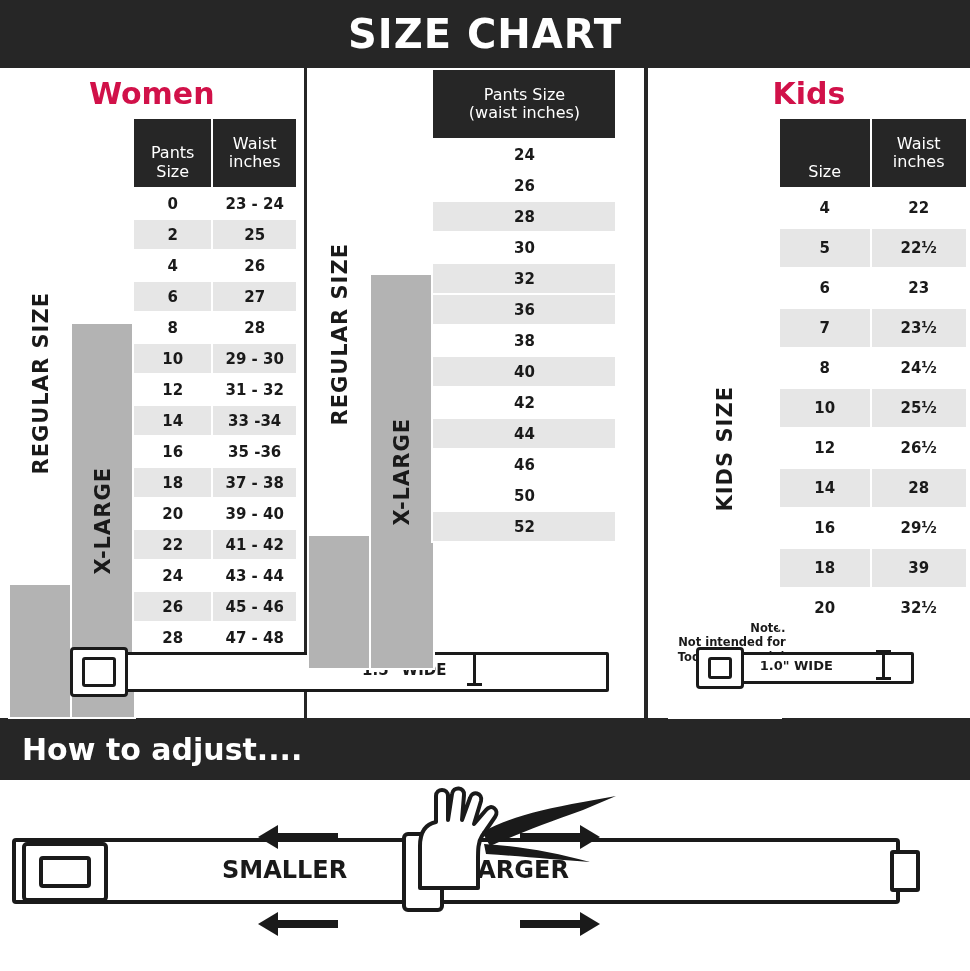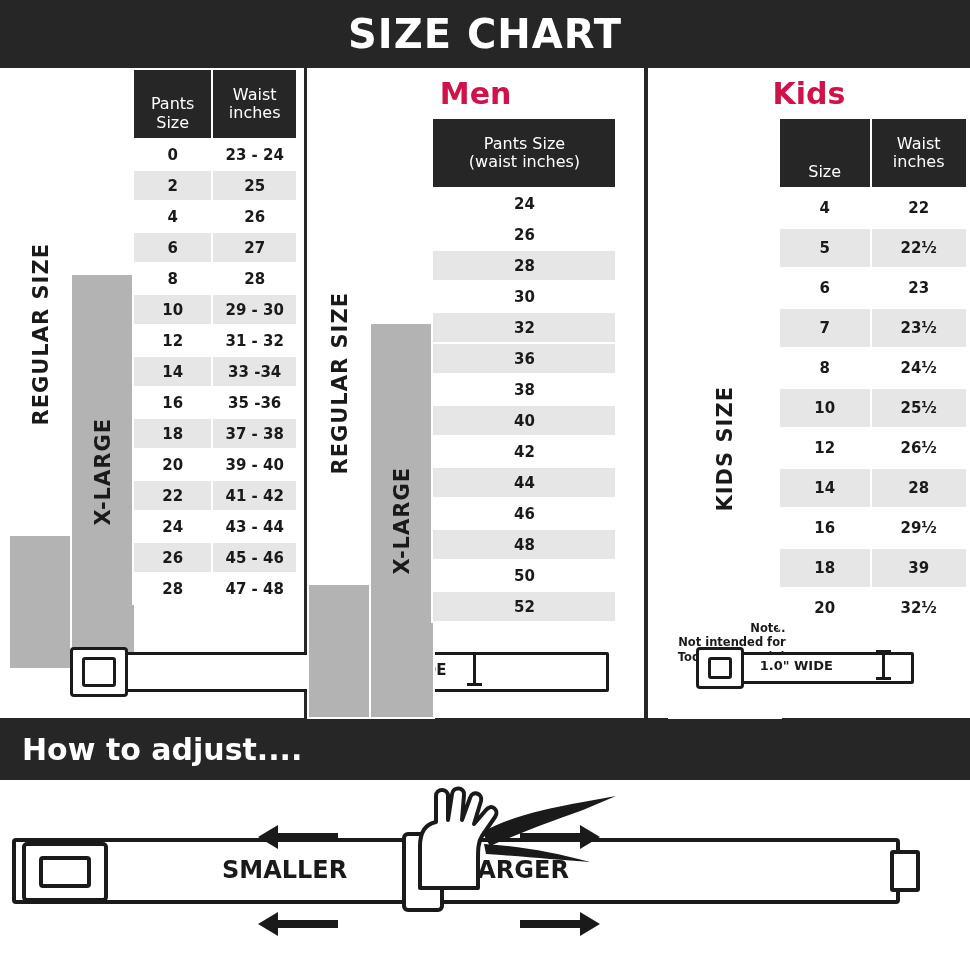--- a/index.html
+++ b/index.html
@@ -160,20 +160,21 @@
 
 <div class="page">
 
   <div class="header">
     <div class="title">SIZE CHART</div>
   </div>
 
   <div class="body">
 
     <div class="col col-women">
+      <div class="col-title">Women</div>
 
       <div class="tblwrap" style="width:290px;height:510px;margin-left:8px;">
 
         <div class="sidebar white" style="left:0px;top:62px;width:62px;height:404px;border:2px solid #fff;">
           <span>REGULAR SIZE</span>
         </div>
         <div class="sidebar gray" style="left:0px;top:466px;width:62px;height:132px;border:2px solid #fff;">
             <span style="visibility:hidden">x</span>
           </div>
         <div class="sidebar gray" style="left:62px;top:205px;width:62px;height:393px;border:2px solid #fff;">
@@ -258,21 +259,20 @@
           <div class="cap" style="top:0;"></div>
             <div class="stem"></div>
             <div class="cap" style="bottom:0;top:auto;"></div>
         </div>
       </div>
     </div>
 
     <div class="vdiv"></div>
 
     <div class="col col-men">
-      <div class="col-title">Men</div>
 
       <div class="tblwrap" style="width:320px;height:510px;margin-left:0px;">
         <div class="sidebar white" style="left:0px;top:62px;width:62px;height:404px;border:2px solid #fff;">
           <span>REGULAR SIZE</span>
         </div>
         <div class="sidebar gray" style="left:0px;top:466px;width:62px;height:132px;border:2px solid #fff;">
             <span style="visibility:hidden">x</span>
           </div>
         <div class="sidebar gray" style="left:62px;top:205px;width:62px;height:393px;border:2px solid #fff;">
           <span>X-LARGE</span>
@@ -313,23 +313,20 @@
           <tr>
                 <td class="cell">42</td>
               </tr>
           <tr>
                 <td class="cell alt">44</td>
               </tr>
           <tr>
                 <td class="cell">46</td>
               </tr>
           <tr>
-                <td class="cell alt">48</td>
-              </tr>
-          <tr>
                 <td class="cell">50</td>
               </tr>
           <tr>
                 <td class="cell alt">52</td>
               </tr>
         </tbody>
           </table>
       </div>
     </div>
 

